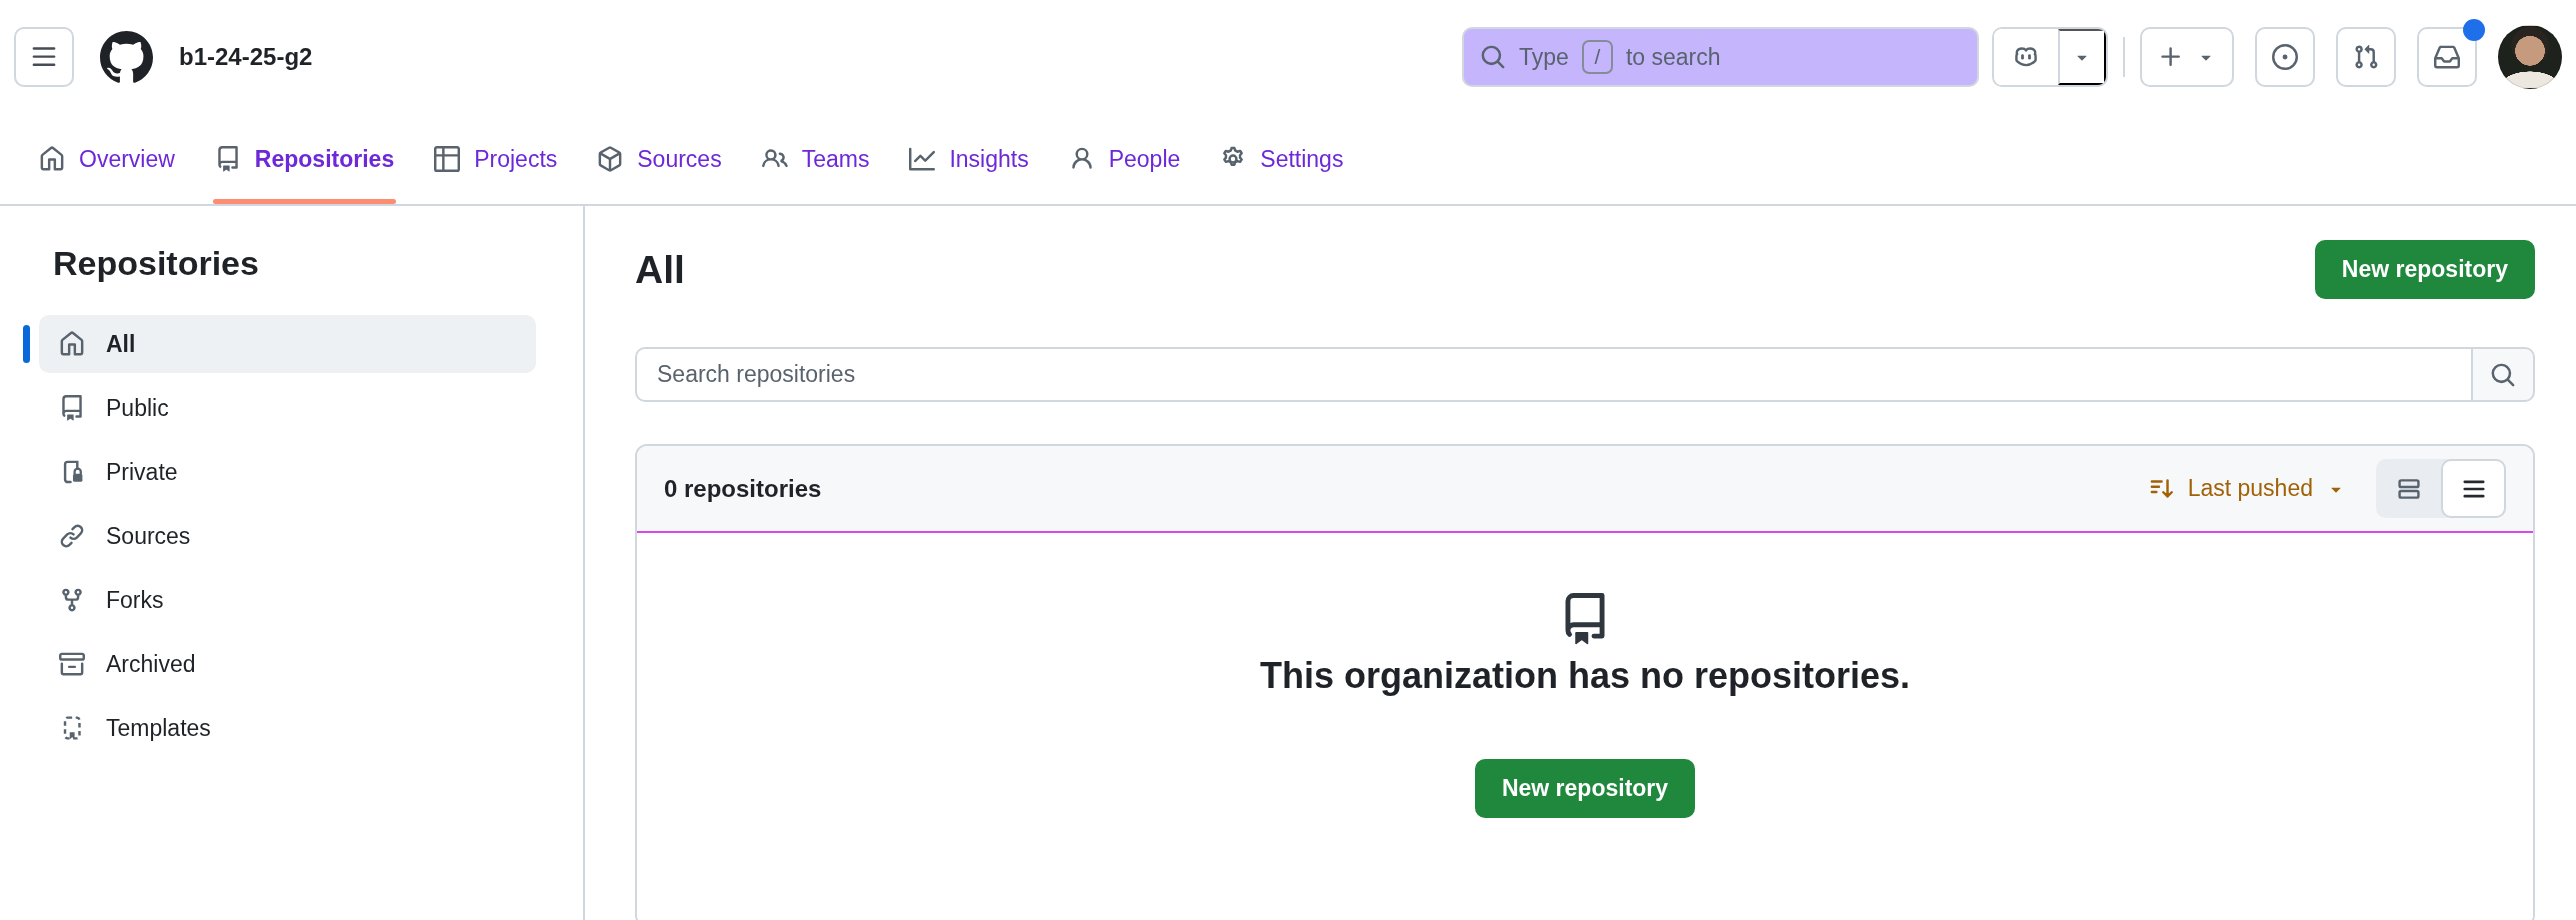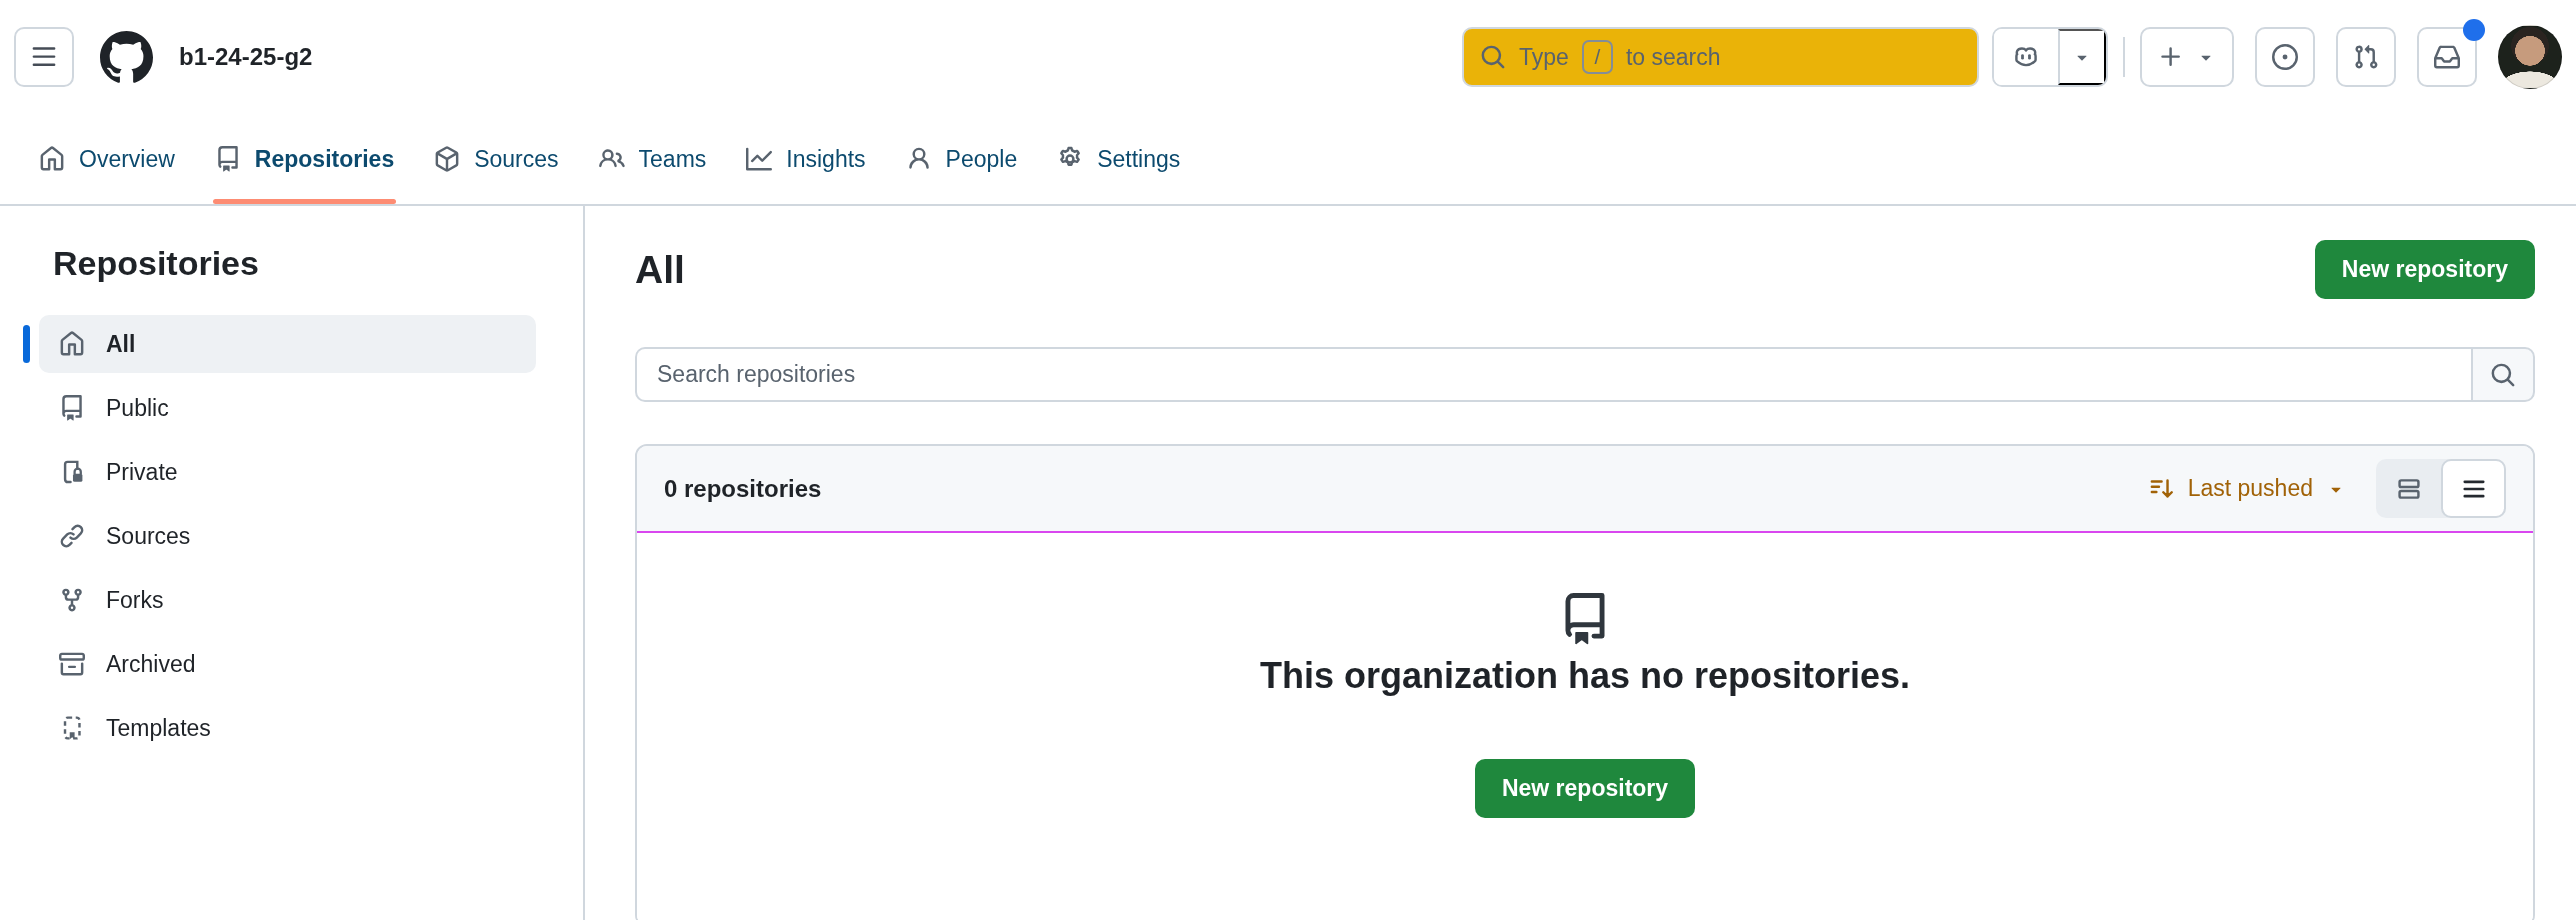--- a/index.html
+++ b/index.html
@@ -16,21 +16,21 @@
   .hdr { height:114px; display:flex; align-items:center; padding:0 14px; background:#fff; }
   .iconbtn {
     height:60px; width:60px; border:2px solid #d0d7de; border-radius:10px; background:#fff;
     display:flex; align-items:center; justify-content:center; color:#59636e; cursor:pointer;
   }
   .hamburger { color:#454c56; }
   .logo { margin-left:26px; color:#1f2328; display:flex; cursor:pointer; }
   .orgname { margin-left:26px; font-size:24px; font-weight:700; }
   .hdr-right { margin-left:auto; display:flex; align-items:center; }
   .searchbar {
-    width:517px; height:60px; border:2px solid #d0d7de; border-radius:10px; background:#eab308;
+    width:517px; height:60px; border:2px solid #d0d7de; border-radius:10px; background:#c4b5fd;
     display:flex; align-items:center; padding:0 16px; gap:13px; color:#59636e; font-size:23px; cursor:text;
   }
   .kbd {
     width:31px; height:34px; border:2px solid #848d97; border-radius:7px;
     display:flex; align-items:center; justify-content:center; font-size:21px; color:#59636e;
   }
   .split { display:flex; height:60px; border:2px solid #d0d7de; border-radius:10px; overflow:hidden; margin-left:13px; }
   .split .seg-l { width:64px; display:flex; align-items:center; justify-content:center; color:#59636e; background:#fff; cursor:pointer; }
   .split .seg-r { width:48px; display:flex; align-items:center; justify-content:center; color:#59636e; background:#fff; border-left:2px solid #d0d7de; cursor:pointer; }
   .vdiv { width:2px; height:40px; background:#d0d7de; margin:0 15px; }
@@ -45,21 +45,21 @@
     width:64px; height:64px; border-radius:50%; cursor:pointer; border:1px solid rgba(0,0,0,.12);
     background:
       radial-gradient(ellipse 30px 16px at 50% 99%, #ece8df 0 99%, transparent 100%),
       radial-gradient(circle 15px at 50% 40%, #c69b7d 0 98%, transparent 100%),
       radial-gradient(circle 19px at 50% 32%, #2a2420 0 98%, transparent 100%),
       radial-gradient(circle 32px at 50% 50%, #1d221c 0 98%, #10140f 100%);
   }
 
   
   .nav { height:92px; border-bottom:2px solid #d0d7de; display:flex; align-items:stretch; gap:40px; padding:0 26px 0 39px; background:#fff; }
-  .tab { display:flex; align-items:center; gap:14px; position:relative; font-size:23px; color:#0c4a6e; cursor:pointer; }
+  .tab { display:flex; align-items:center; gap:14px; position:relative; font-size:23px; color:#6d28d9; cursor:pointer; }
   .tab .tic { color:#59636e; display:flex; }
   .tab.active { font-weight:700; }
   .tab.active::after { content:""; position:absolute; left:-2px; right:-2px; bottom:0; height:5px; border-radius:4px; background:#fd8c73; }
 
   
   .layout { display:flex; height:714px; }
   .side { width:585px; flex:none; border-right:2px solid #d0d7de; padding:38px 47px 0 39px; }
   .side-title { font-size:34px; font-weight:700; margin:0 0 32px 14px; color:#1f2328; }
   .side-item {
     position:relative; display:flex; align-items:center; gap:21px; height:58px; padding:0 20px;
@@ -210,20 +210,28 @@
       </span>
     <span>Overview</span>
   </a>
   <a class="tab active">
     <span class="tic">
         <svg class="ic16" viewBox="0 0 16 16" fill="currentColor">
           <path d="M2 2.5A2.5 2.5 0 0 1 4.5 0h8.75a.75.75 0 0 1 .75.75v12.5a.75.75 0 0 1-.75.75h-2.5a.75.75 0 0 1 0-1.5h1.75v-2h-8a1 1 0 0 0-.714 1.7.75.75 0 1 1-1.072 1.05A2.495 2.495 0 0 1 2 11.5Zm10.5-1h-8a1 1 0 0 0-1 1v6.708A2.486 2.486 0 0 1 4.5 9h8ZM5 12.25a.25.25 0 0 1 .25-.25h3.5a.25.25 0 0 1 .25.25v3.25a.25.25 0 0 1-.4.2l-1.45-1.087a.249.249 0 0 0-.3 0L5.4 15.7a.25.25 0 0 1-.4-.2Z"></path>
         </svg>
       </span>
     <span>Repositories</span>
+  </a>
+  <a class="tab">
+    <span class="tic">
+        <svg class="ic16" viewBox="0 0 16 16" fill="currentColor">
+          <path d="M0 1.75C0 .784.784 0 1.75 0h12.5C15.216 0 16 .784 16 1.75v12.5A1.75 1.75 0 0 1 14.25 16H1.75A1.75 1.75 0 0 1 0 14.25ZM6.5 6.5v8h7.75a.25.25 0 0 0 .25-.25V6.5Zm8-1.5V1.75a.25.25 0 0 0-.25-.25H6.5V5Zm-9.5 0V1.5H1.75a.25.25 0 0 0-.25.25V5Zm-3.5 1.5v7.75c0 .138.112.25.25.25H5v-8Z"></path>
+        </svg>
+      </span>
+    <span>Projects</span>
   </a>
   <a class="tab">
     <span class="tic">
         <svg class="ic16" viewBox="0 0 16 16" fill="currentColor">
           <path d="m8.878.392 5.25 3.045c.54.314.872.89.872 1.514v6.098a1.75 1.75 0 0 1-.872 1.514l-5.25 3.045a1.75 1.75 0 0 1-1.756 0l-5.25-3.045A1.75 1.75 0 0 1 1 11.049V4.951c0-.624.332-1.201.872-1.514L7.122.392a1.75 1.75 0 0 1 1.756 0ZM7.875 1.69l-4.63 2.685L8 7.133l4.755-2.758-4.63-2.685a.248.248 0 0 0-.25 0ZM2.5 5.677v5.372c0 .09.047.171.125.216l4.625 2.683V8.432Zm6.25 8.271 4.625-2.683a.25.25 0 0 0 .125-.216V5.677L8.75 8.432Z"></path>
         </svg>
       </span>
     <span>Sources</span>
   </a>
   <a class="tab">

